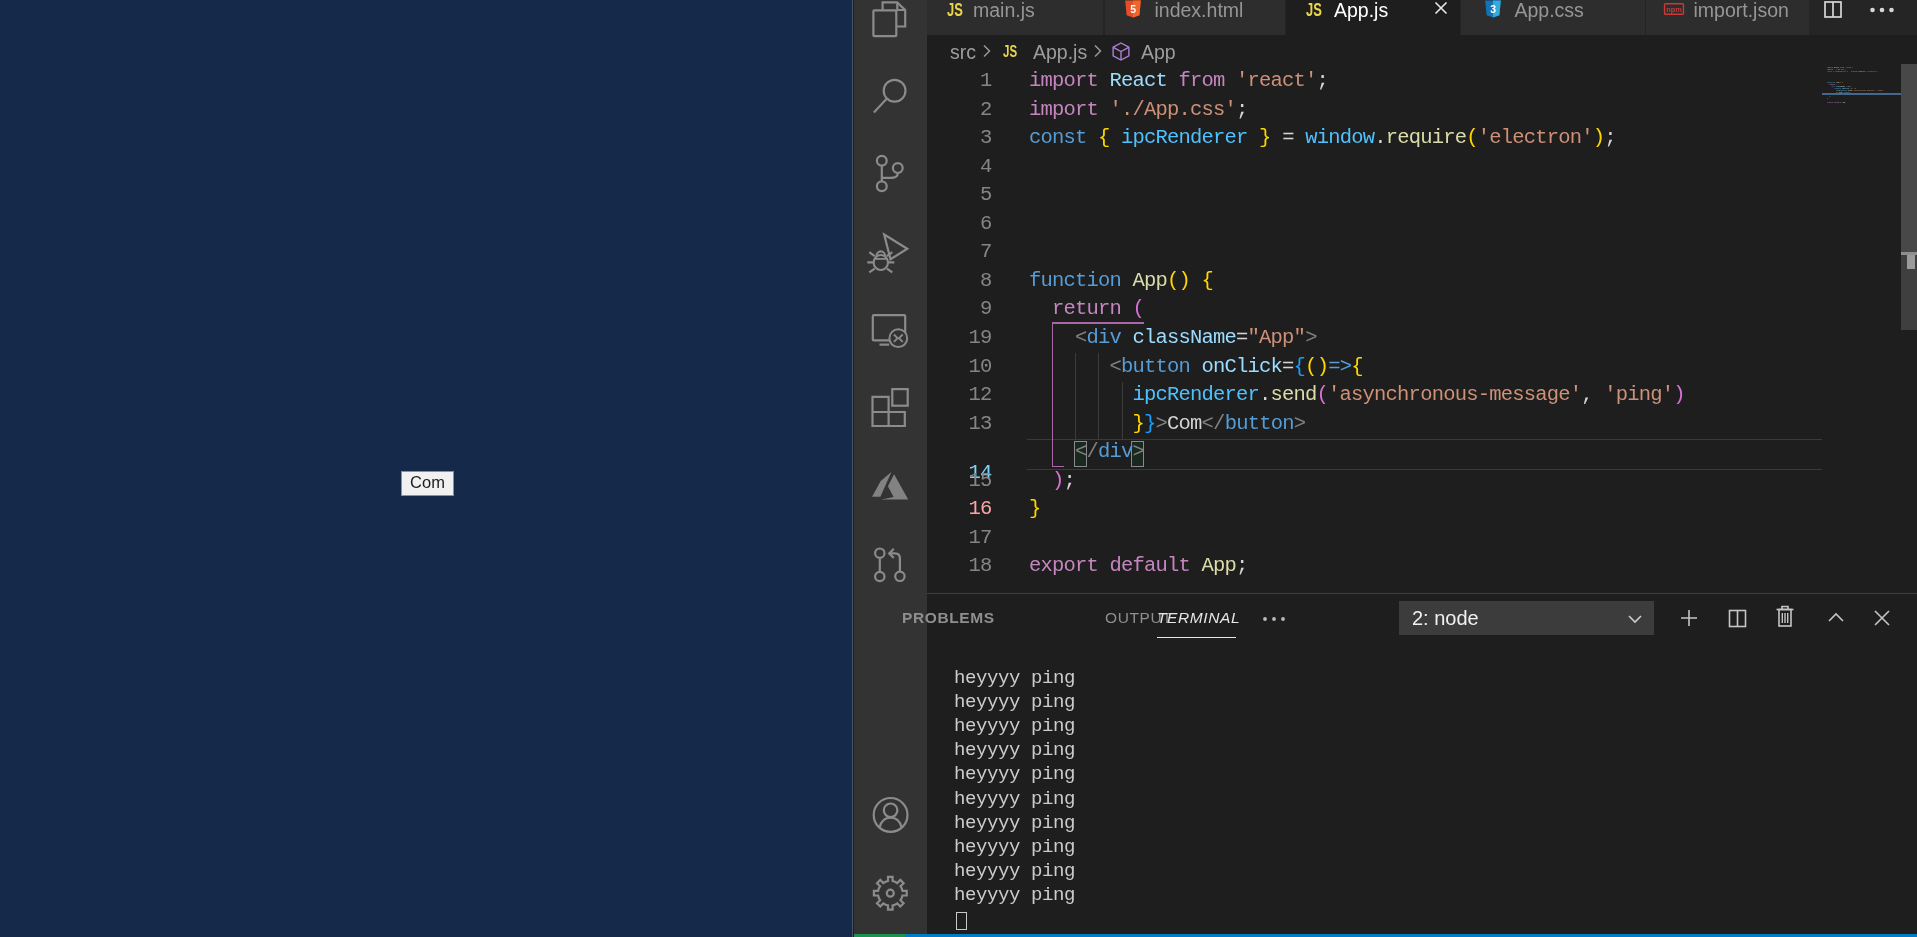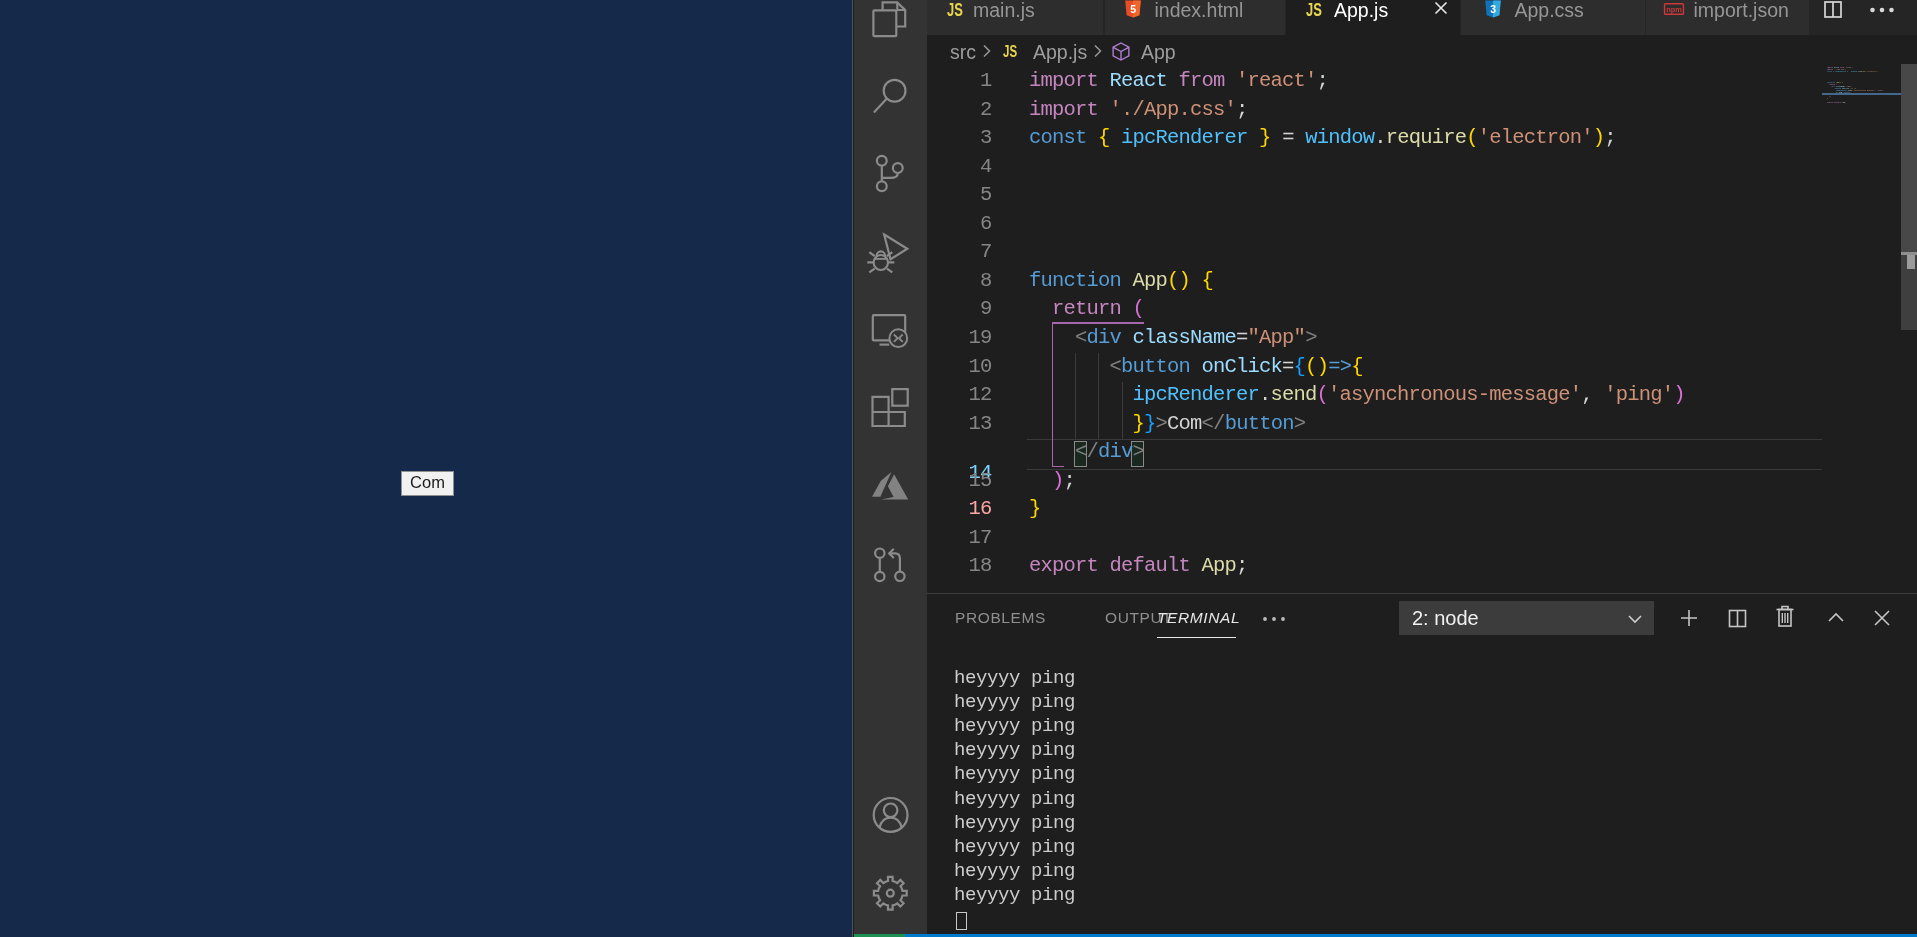--- a/index.html
+++ b/index.html
@@ -204,21 +204,21 @@
       </div>
     </div>
 <div style="position:absolute;left:1822px;top:93.2px;width:95px;height:2.2px;background:#44688c;"></div>
 
 <div style="position:absolute;left:1901px;top:64px;width:16px;height:188px;background:#484848;"></div>
 <div style="position:absolute;left:1901px;top:252px;width:16px;height:78px;background:#3f3f3f;"></div>
 <div style="position:absolute;left:1901px;top:251.8px;width:16px;height:3.6px;background:#8f8f8f;"></div>
 <div style="position:absolute;left:1906.5px;top:255px;width:8.3px;height:14px;background:#9b9b9b;"></div>
 
 <div style="position:absolute;left:926.5px;top:593px;width:990.5px;height:1px;background:#3e3e3e;"></div>
-<span class="ptab" style="left:955px;">PROBLEMS</span>
+<span class="ptab" style="left:902px;font-weight:bold;">PROBLEMS</span>
 <span class="ptab" style="left:1066px;margin-left:39px;">OUTPUT</span>
 <span class="ptab" style="left:1157px;color:#e7e7e7;font-style:italic;">TERMINAL</span>
 <div style="position:absolute;left:1157px;top:636.5px;width:79px;height:1.6px;background:#e7e7e7;"></div>
 <svg style="position:absolute;left:1261px;top:615px" width="28" height="8" viewBox="0 0 28 8">
       <circle cx="4" cy="4" r="1.9" fill="#bbbbbb"></circle>
       <circle cx="13" cy="4" r="1.9" fill="#bbbbbb"></circle>
       <circle cx="22" cy="4" r="1.9" fill="#bbbbbb"></circle>
     </svg>
 
 <div style="position:absolute;left:1399px;top:600.5px;width:255px;height:34.5px;background:#3c3c3c;">

